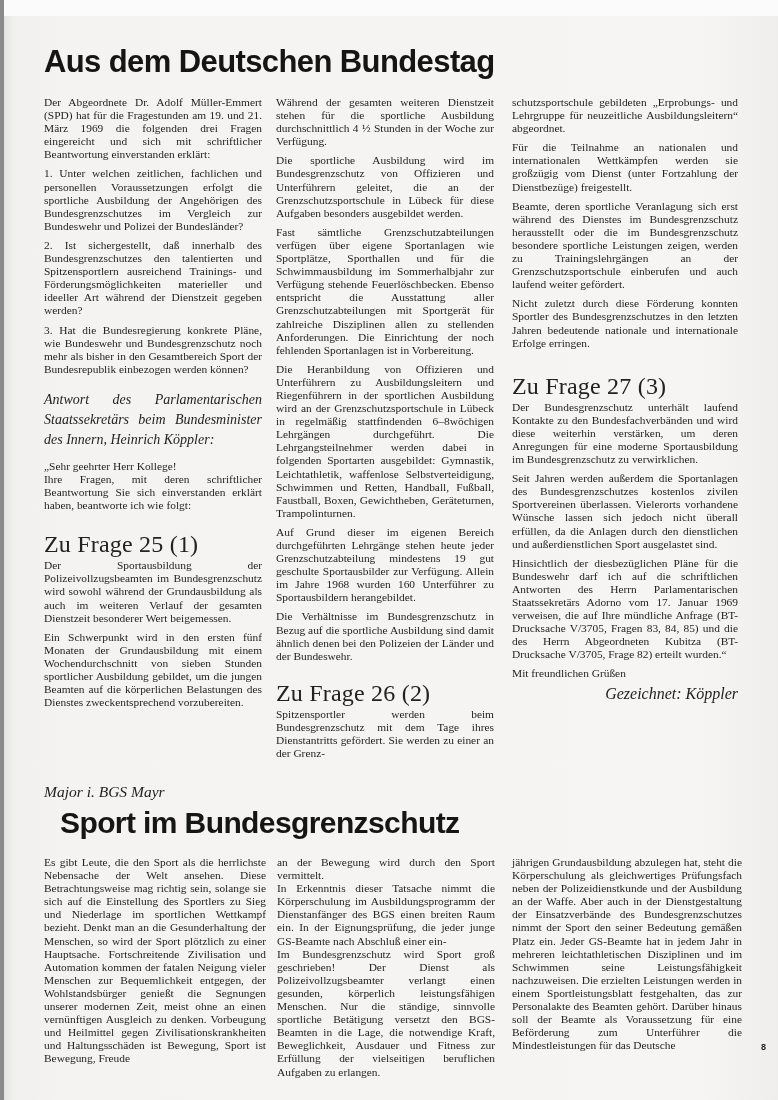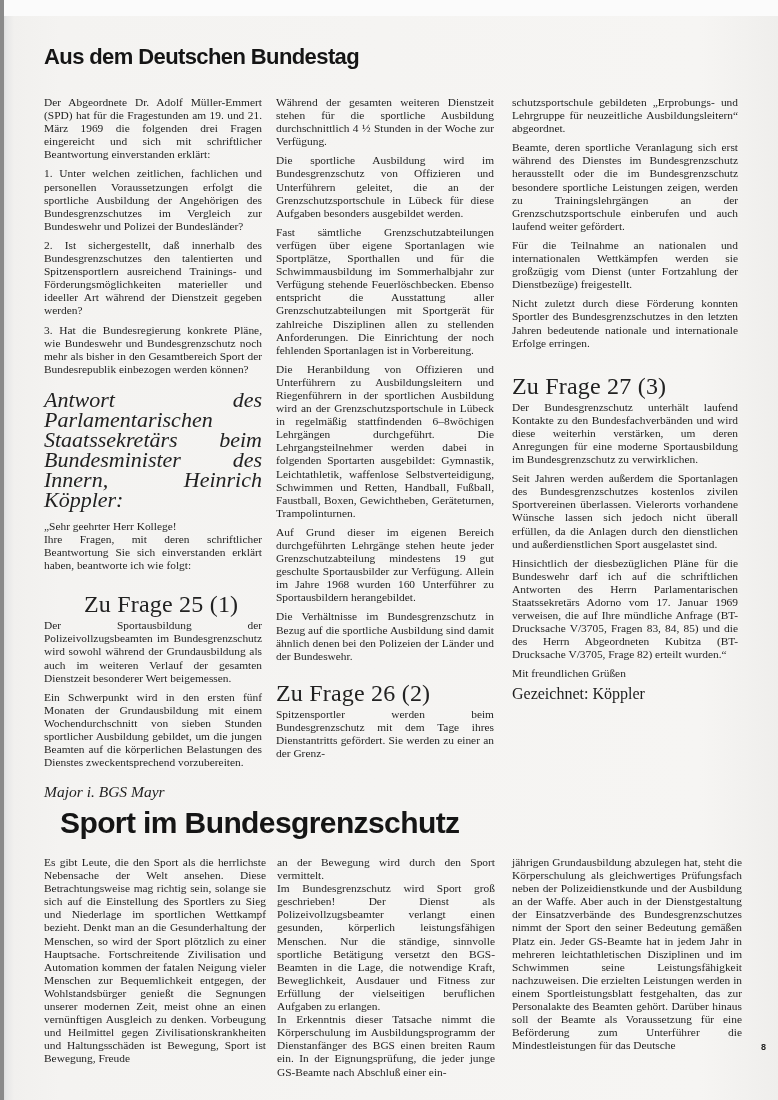--- a/index.html
+++ b/index.html
@@ -23,31 +23,31 @@
   }
   .col {
     position: absolute; font-size: 11.4px; line-height: 13.1px; text-align: justify;
     hyphens: manual;
   }
   .col p { margin: 0 0 6px 0; }
   .col p.tight { margin-bottom: 0; }
   h1.headline {
     position: absolute; margin: 0;
     font-family: "Liberation Sans", "DejaVu Sans", sans-serif; font-weight: bold;
-    font-size: 22px; letter-spacing: -0.6px; color: #151515;
+    font-size: 31px; letter-spacing: -0.6px; color: #151515;
   }
   .subhead {
     font-size: 24px; line-height: 20px; margin: 10px 0 5px 0; color: #222;
     letter-spacing: 0.2px;
   }
   .answer-head {
-    font-style: italic; font-size: 22px; line-height: 20px; margin: 6px 0 10px 0;
+    font-style: italic; font-size: 14px; line-height: 20px; margin: 6px 0 10px 0;
     text-align: justify; color: #222;
   }
-  .signature { font-size: 16px; text-align: left; margin-top: 2px; }
+  .signature { font-style: italic; font-size: 16px; text-align: right; margin-top: 2px; }
   .byline {
     position: absolute; left: 44px; top: 783px; font-style: italic; font-size: 15.5px; color: #222;
   }
   .page-number {
     position: absolute; left: 761px; top: 1042px; font-size: 9px; font-weight: bold;
     font-family: "Liberation Sans", sans-serif;
   }
 </style>
 </head>
 <body>
@@ -58,58 +58,58 @@
   <h1 class="headline" style="left:44px; top:44px;">Aus dem Deutschen Bundestag</h1>
 
   <div class="col" style="left:44px; top:96px; width:218px;">
     <p>Der Abgeordnete Dr. Adolf Müller-Emmert (SPD) hat für die Fragestunden am 19. und 21. März 1969 die folgenden drei Fragen eingereicht und sich mit schriftlicher Beantwortung einverstanden erklärt:</p>
     <p>1. Unter welchen zeitlichen, fachlichen und personellen Voraussetzungen erfolgt die sportliche Ausbildung der Angehörigen des Bundesgrenzschutzes im Vergleich zur Bundeswehr und Polizei der Bundesländer?</p>
     <p>2. Ist sichergestellt, daß innerhalb des Bundesgrenzschutzes den talentierten und Spitzensportlern ausreichend Trainings- und Förderungsmöglichkeiten materieller und ideeller Art während der Dienstzeit gegeben werden?</p>
     <p>3. Hat die Bundesregierung konkrete Pläne, wie Bundeswehr und Bundesgrenzschutz noch mehr als bisher in den Gesamtbereich Sport der Bundesrepublik einbezogen werden können?</p>
     <div class="answer-head" style="margin-top:14px;">Antwort des Parlamentarischen Staatssekretärs beim Bundesminister des Innern, Heinrich Köppler:</div>
     <p class="tight">„Sehr geehrter Herr Kollege!</p>
     <p>Ihre Fragen, mit deren schriftlicher Beantwortung Sie sich einverstanden erklärt haben, beantworte ich wie folgt:</p>
-    <div class="subhead" style="margin-top:22px;margin-left:40px;">Zu Frage 25 (1)</div>
+    <div class="subhead" style="margin-top:22px;">Zu Frage 25 (1)</div>
     <p>Der Sportausbildung der Polizeivollzugsbeamten im Bundesgrenzschutz wird sowohl während der Grundausbildung als auch im weiteren Verlauf der gesamten Dienstzeit besonderer Wert beigemessen.</p>
     <p style="">Ein Schwerpunkt wird in den ersten fünf Monaten der Grundausbildung mit einem Wochendurchschnitt von sieben Stunden sportlicher Ausbildung gebildet, um die jungen Beamten auf die körperlichen Belastungen des Dienstes zweckentsprechend vorzubereiten.</p>
   </div>
 
   <div class="col" style="left:276px; top:96px; width:218px;">
     <p>Während der gesamten weiteren Dienstzeit stehen für die sportliche Ausbildung durchschnittlich 4 ½ Stunden in der Woche zur Verfügung.</p>
     <p>Die sportliche Ausbildung wird im Bundesgrenzschutz von Offizieren und Unterführern geleitet, die an der Grenzschutzsportschule in Lübeck für diese Aufgaben besonders ausgebildet werden.</p>
     <p>Fast sämtliche Grenzschutzabteilungen verfügen über eigene Sportanlagen wie Sportplätze, Sporthallen und für die Schwimmausbildung im Sommerhalbjahr zur Verfügung stehende Feuerlöschbecken. Ebenso entspricht die Ausstattung aller Grenzschutzabteilungen mit Sportgerät für zahlreiche Disziplinen allen zu stellenden Anforderungen. Die Einrichtung der noch fehlenden Sportanlagen ist in Vorbereitung.</p>
     <p>Die Heranbildung von Offizieren und Unterführern zu Ausbildungsleitern und Riegenführern in der sportlichen Ausbildung wird an der Grenzschutzsportschule in Lübeck in regelmäßig stattfindenden 6–8wöchigen Lehrgängen durchgeführt. Die Lehrgangsteilnehmer werden dabei in folgenden Sportarten ausgebildet: Gymnastik, Leichtathletik, waffenlose Selbstverteidigung, Schwimmen und Retten, Handball, Fußball, Faustball, Boxen, Gewichtheben, Geräteturnen, Trampolinturnen.</p>
     <p>Auf Grund dieser im eigenen Bereich durchgeführten Lehrgänge stehen heute jeder Grenzschutzabteilung mindestens 19 gut geschulte Sportausbilder zur Verfügung. Allein im Jahre 1968 wurden 160 Unterführer zu Sportausbildern herangebildet.</p>
     <p>Die Verhältnisse im Bundesgrenzschutz in Bezug auf die sportliche Ausbildung sind damit ähnlich denen bei den Polizeien der Länder und der Bundeswehr.</p>
     <div class="subhead" style="margin-top:20px;">Zu Frage 26 (2)</div>
     <p id="f26p0">Spitzensportler werden beim Bundesgrenzschutz mit dem Tage ihres Dienstantritts gefördert. Sie werden zu einer an der Grenz-</p>
   </div>
 
   <div class="col" style="left:512px; top:96px; width:226px;">
     <p id="f26p0b">schutzsportschule gebildeten „Erprobungs- und Lehrgruppe für neuzeitliche Ausbildungsleitern“ abgeordnet.</p>
+    <p>Für die Teilnahme an nationalen und internationalen Wettkämpfen werden sie großzügig vom Dienst (unter Fortzahlung der Dienstbezüge) freigestellt.</p>
     <p>Beamte, deren sportliche Veranlagung sich erst während des Dienstes im Bundesgrenzschutz herausstellt oder die im Bundesgrenzschutz besondere sportliche Leistungen zeigen, werden zu Trainingslehrgängen an der Grenzschutzsportschule einberufen und auch laufend weiter gefördert.</p>
-    <p>Für die Teilnahme an nationalen und internationalen Wettkämpfen werden sie großzügig vom Dienst (unter Fortzahlung der Dienstbezüge) freigestellt.</p>
     <p>Nicht zuletzt durch diese Förderung konnten Sportler des Bundesgrenzschutzes in den letzten Jahren bedeutende nationale und internationale Erfolge erringen.</p>
     <div class="subhead" style="margin-top:26px;">Zu Frage 27 (3)</div>
     <p>Der Bundesgrenzschutz unterhält laufend Kontakte zu den Bundesfachverbänden und wird diese weiterhin verstärken, um deren Anregungen für eine moderne Sportausbildung im Bundesgrenzschutz zu verwirklichen.</p>
     <p>Seit Jahren werden außerdem die Sportanlagen des Bundesgrenzschutzes kostenlos zivilen Sportvereinen überlassen. Vielerorts vorhandene Wünsche lassen sich jedoch nicht überall erfüllen, da die Anlagen durch den dienstlichen und außerdienstlichen Sport ausgelastet sind.</p>
     <p>Hinsichtlich der diesbezüglichen Pläne für die Bundeswehr darf ich auf die schriftlichen Antworten des Herrn Parlamentarischen Staatssekretärs Adorno vom 17. Januar 1969 verweisen, die auf Ihre mündliche Anfrage (BT-Drucksache V/3705, Fragen 83, 84, 85) und die des Herrn Abgeordneten Kubitza (BT-Drucksache V/3705, Frage 82) erteilt wurden.“</p>
     <p>Mit freundlichen Grüßen</p>
     <div class="signature">Gezeichnet: Köppler</div>
   </div>
 
   <div class="byline">Major i. BGS Mayr</div>
   <h1 class="headline" style="left:60px; top:806px; font-size:30px;">Sport im Bundesgrenzschutz</h1>
 
   <div class="col" style="left:44px; top:856px; width:222px;">
     <p>Es gibt Leute, die den Sport als die herrlichste Nebensache der Welt ansehen. Diese Betrachtungsweise mag richtig sein, solange sie sich auf die Einstellung des Sportlers zu Sieg und Niederlage im sportlichen Wettkampf bezieht. Denkt man an die Gesunderhaltung der Menschen, so wird der Sport plötzlich zu einer Hauptsache. Fortschreitende Zivilisation und Automation kommen der fatalen Neigung vieler Menschen zur Bequemlichkeit entgegen, der Wohlstandsbürger genießt die Segnungen unserer modernen Zeit, meist ohne an einen vernünftigen Ausgleich zu denken. Vorbeugung und Heilmittel gegen Zivilisationskrankheiten und Haltungsschäden ist Bewegung, Sport ist Bewegung, Freude</p>
   </div>
   <div class="col" style="left:277px; top:856px; width:218px;">
     <p class="tight">an der Bewegung wird durch den Sport vermittelt.</p>
+    <p class="tight">In Erkenntnis dieser Tatsache nimmt die Körperschulung im Ausbildungsprogramm der Dienstanfänger des BGS einen breiten Raum ein. In der Eignungsprüfung, die jeder junge GS-Beamte nach Abschluß einer ein-</p>
     <p class="tight">Im Bundesgrenzschutz wird Sport groß geschrieben! Der Dienst als Polizeivollzugsbeamter verlangt einen gesunden, körperlich leistungsfähigen Menschen. Nur die ständige, sinnvolle sportliche Betätigung versetzt den BGS-Beamten in die Lage, die notwendige Kraft, Beweglichkeit, Ausdauer und Fitness zur Erfüllung der vielseitigen beruflichen Aufgaben zu erlangen.</p>
-    <p class="tight">In Erkenntnis dieser Tatsache nimmt die Körperschulung im Ausbildungsprogramm der Dienstanfänger des BGS einen breiten Raum ein. In der Eignungsprüfung, die jeder junge GS-Beamte nach Abschluß einer ein-</p>
   </div>
   <div class="col" style="left:512px; top:856px; width:230px;">
     <p>jährigen Grundausbildung abzulegen hat, steht die Körperschulung als gleichwertiges Prüfungsfach neben der Polizeidienstkunde und der Ausbildung an der Waffe. Aber auch in der Dienstgestaltung der Einsatzverbände des Bundesgrenzschutzes nimmt der Sport den seiner Bedeutung gemäßen Platz ein. Jeder GS-Beamte hat in jedem Jahr in mehreren leichtathletischen Disziplinen und im Schwimmen seine Leistungsfähigkeit nachzuweisen. Die erzielten Leistungen werden in einem Sportleistungsblatt festgehalten, das zur Personalakte des Beamten gehört. Darüber hinaus soll der Beamte als Voraussetzung für eine Beförderung zum Unterführer die Mindestleistungen für das Deutsche</p>
   </div>
 
   <div class="page-number">8</div>
 </div>
 
 </body></html>

